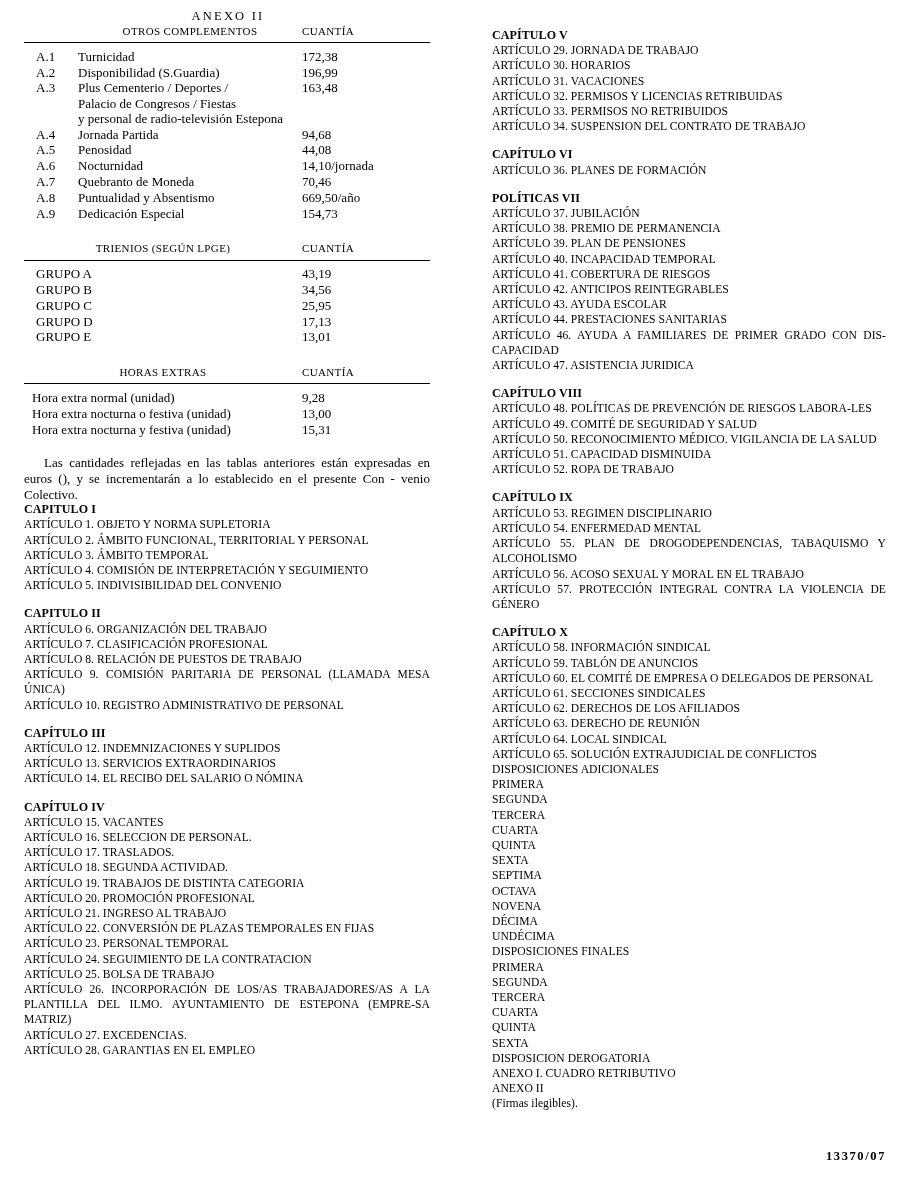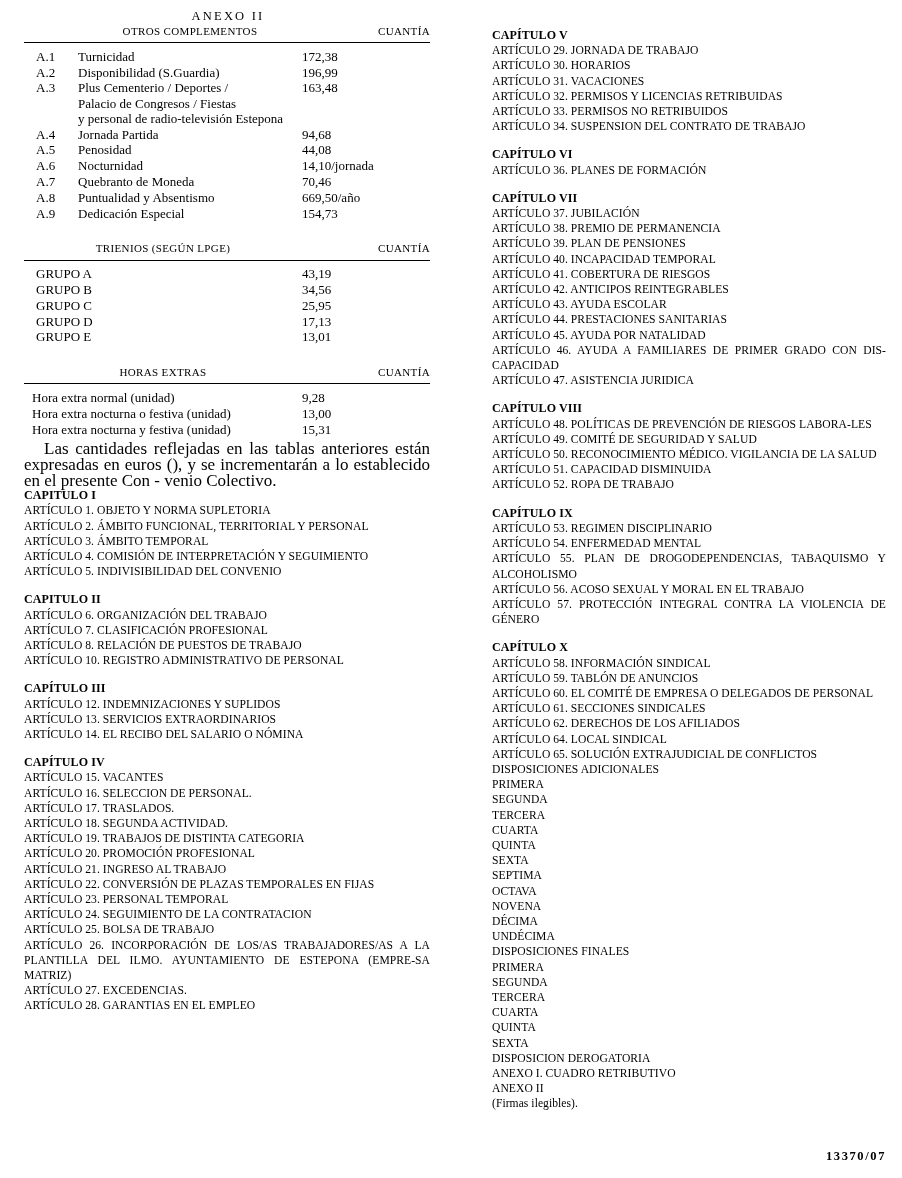--- a/index.html
+++ b/index.html
@@ -57,21 +57,21 @@
   .tbl .hdr td {
     font-size: 11px;
     letter-spacing: 0.35px;
     padding: 0 0 3px 0;
     vertical-align: bottom;
   }
   .tbl .hdr td.c-label {
     text-align: center;
   }
   .tbl .hdr td.c-amount {
-    text-align: right;
+    text-align: left;
   }
   .rule-row td {
     padding: 0;
     height: 0;
   }
   .rule {
     border-top: 1.3px solid #000;
     height: 0;
     font-size: 0;
     line-height: 0;
@@ -99,25 +99,25 @@
   }
   .spacer-20 { height: 20px; }
 
   .tbl.trienios td.c-name { padding-left: 12px; }
   .tbl.horas td.c-name { padding-left: 8px; }
 
   .hdr-trienios td.c-label { padding-left: 0; }
 
   
   .intro {
-    font-size: 17px;
+    font-size: 13px;
     line-height: 15.6px;
     text-align: justify;
     text-indent: 20px;
-    margin: 4px 0 0 0;
+    margin: 18px 0 0 0;
   }
 
   
   .chapter {
     font-weight: bold;
     font-size: 12px;
     letter-spacing: 0.1px;
     margin: 0;
     line-height: 15.2px;
     padding-top: 13px;
@@ -287,20 +287,21 @@
         <div class="chapter first">CAPITULO I</div>
         <div class="art">ARTÍCULO 1.  OBJETO Y NORMA SUPLETORIA</div>
         <div class="art">ARTÍCULO 2. ÁMBITO FUNCIONAL, TERRITORIAL Y PERSONAL</div>
         <div class="art">ARTÍCULO 3. ÁMBITO TEMPORAL</div>
         <div class="art">ARTÍCULO 4. COMISIÓN DE INTERPRETACIÓN Y SEGUIMIENTO</div>
         <div class="art">ARTÍCULO 5. INDIVISIBILIDAD DEL CONVENIO</div>
         <div class="chapter">CAPITULO II</div>
         <div class="art">ARTÍCULO 6. ORGANIZACIÓN DEL TRABAJO</div>
         <div class="art">ARTÍCULO 7. CLASIFICACIÓN PROFESIONAL</div>
         <div class="art">ARTÍCULO 8. RELACIÓN DE PUESTOS DE TRABAJO</div>
+        <div class="art">ARTÍCULO 9. COMISIÓN PARITARIA DE PERSONAL (LLAMADA MESA ÚNICA)</div>
         <div class="art">ARTÍCULO 10. REGISTRO ADMINISTRATIVO DE PERSONAL</div>
         <div class="chapter">CAPÍTULO III</div>
         <div class="art">ARTÍCULO 12. INDEMNIZACIONES Y SUPLIDOS</div>
         <div class="art">ARTÍCULO 13. SERVICIOS EXTRAORDINARIOS</div>
         <div class="art">ARTÍCULO 14.  EL RECIBO DEL SALARIO O NÓMINA</div>
         <div class="chapter">CAPÍTULO IV</div>
         <div class="art">ARTÍCULO 15.  VACANTES</div>
         <div class="art">ARTÍCULO 16. SELECCION DE PERSONAL.</div>
         <div class="art">ARTÍCULO 17. TRASLADOS.</div>
         <div class="art">ARTÍCULO 18. SEGUNDA ACTIVIDAD.</div>
@@ -321,50 +322,50 @@
     <div class="index">
         <div class="chapter first">CAPÍTULO V</div>
         <div class="art">ARTÍCULO 29.  JORNADA DE TRABAJO</div>
         <div class="art">ARTÍCULO 30. HORARIOS</div>
         <div class="art">ARTÍCULO 31. VACACIONES</div>
         <div class="art">ARTÍCULO 32. PERMISOS Y LICENCIAS RETRIBUIDAS</div>
         <div class="art">ARTÍCULO 33. PERMISOS NO RETRIBUIDOS</div>
         <div class="art">ARTÍCULO 34. SUSPENSION DEL CONTRATO DE TRABAJO</div>
         <div class="chapter">CAPÍTULO VI</div>
         <div class="art">ARTÍCULO 36. PLANES DE FORMACIÓN</div>
-        <div class="chapter">CAPÍTULO VII</div>
+        <div class="chapter">POLÍTICAS VII</div>
         <div class="art">ARTÍCULO 37. JUBILACIÓN</div>
         <div class="art">ARTÍCULO 38. PREMIO DE PERMANENCIA</div>
         <div class="art">ARTÍCULO 39. PLAN DE PENSIONES</div>
         <div class="art">ARTÍCULO 40.  INCAPACIDAD TEMPORAL</div>
         <div class="art">ARTÍCULO 41. COBERTURA DE RIESGOS</div>
         <div class="art">ARTÍCULO 42. ANTICIPOS REINTEGRABLES</div>
         <div class="art">ARTÍCULO 43. AYUDA ESCOLAR</div>
         <div class="art">ARTÍCULO 44. PRESTACIONES SANITARIAS</div>
-        <div class="art">ARTÍCULO 45. AYUDA POR NATALIDAD</div>
         <div class="art">ARTÍCULO 46. AYUDA A FAMILIARES DE PRIMER GRADO CON DIS-CAPACIDAD</div>
         <div class="art">ARTÍCULO 47. ASISTENCIA JURIDICA</div>
         <div class="chapter">CAPÍTULO VIII</div>
         <div class="art">ARTÍCULO 48. POLÍTICAS DE PREVENCIÓN DE RIESGOS LABORA-LES</div>
         <div class="art">ARTÍCULO 49. COMITÉ DE SEGURIDAD Y SALUD</div>
         <div class="art">ARTÍCULO 50. RECONOCIMIENTO MÉDICO. VIGILANCIA DE LA SALUD</div>
         <div class="art">ARTÍCULO 51. CAPACIDAD DISMINUIDA</div>
         <div class="art">ARTÍCULO 52. ROPA DE TRABAJO</div>
         <div class="chapter">CAPÍTULO IX</div>
         <div class="art">ARTÍCULO 53.  REGIMEN DISCIPLINARIO</div>
         <div class="art">ARTÍCULO 54. ENFERMEDAD MENTAL</div>
         <div class="art">ARTÍCULO 55. PLAN DE DROGODEPENDENCIAS, TABAQUISMO Y ALCOHOLISMO</div>
         <div class="art">ARTÍCULO 56. ACOSO SEXUAL Y MORAL EN EL TRABAJO</div>
         <div class="art">ARTÍCULO 57. PROTECCIÓN INTEGRAL CONTRA LA VIOLENCIA DE GÉNERO</div>
         <div class="chapter">CAPÍTULO X</div>
         <div class="art">ARTÍCULO 58. INFORMACIÓN SINDICAL</div>
         <div class="art">ARTÍCULO 59. TABLÓN DE ANUNCIOS</div>
         <div class="art">ARTÍCULO 60. EL COMITÉ DE EMPRESA O DELEGADOS DE PERSONAL</div>
         <div class="art">ARTÍCULO 61. SECCIONES SINDICALES</div>
         <div class="art">ARTÍCULO 62. DERECHOS DE LOS AFILIADOS</div>
+        <div class="art">ARTÍCULO 63. DERECHO DE REUNIÓN</div>
         <div class="art">ARTÍCULO 64. LOCAL SINDICAL</div>
         <div class="art">ARTÍCULO 65. SOLUCIÓN EXTRAJUDICIAL DE CONFLICTOS</div>
         <div class="art">DISPOSICIONES ADICIONALES</div>
         <div class="art">PRIMERA</div>
         <div class="art">SEGUNDA</div>
         <div class="art">TERCERA</div>
         <div class="art">CUARTA</div>
         <div class="art">QUINTA</div>
         <div class="art">SEXTA</div>
         <div class="art">SEPTIMA</div>

